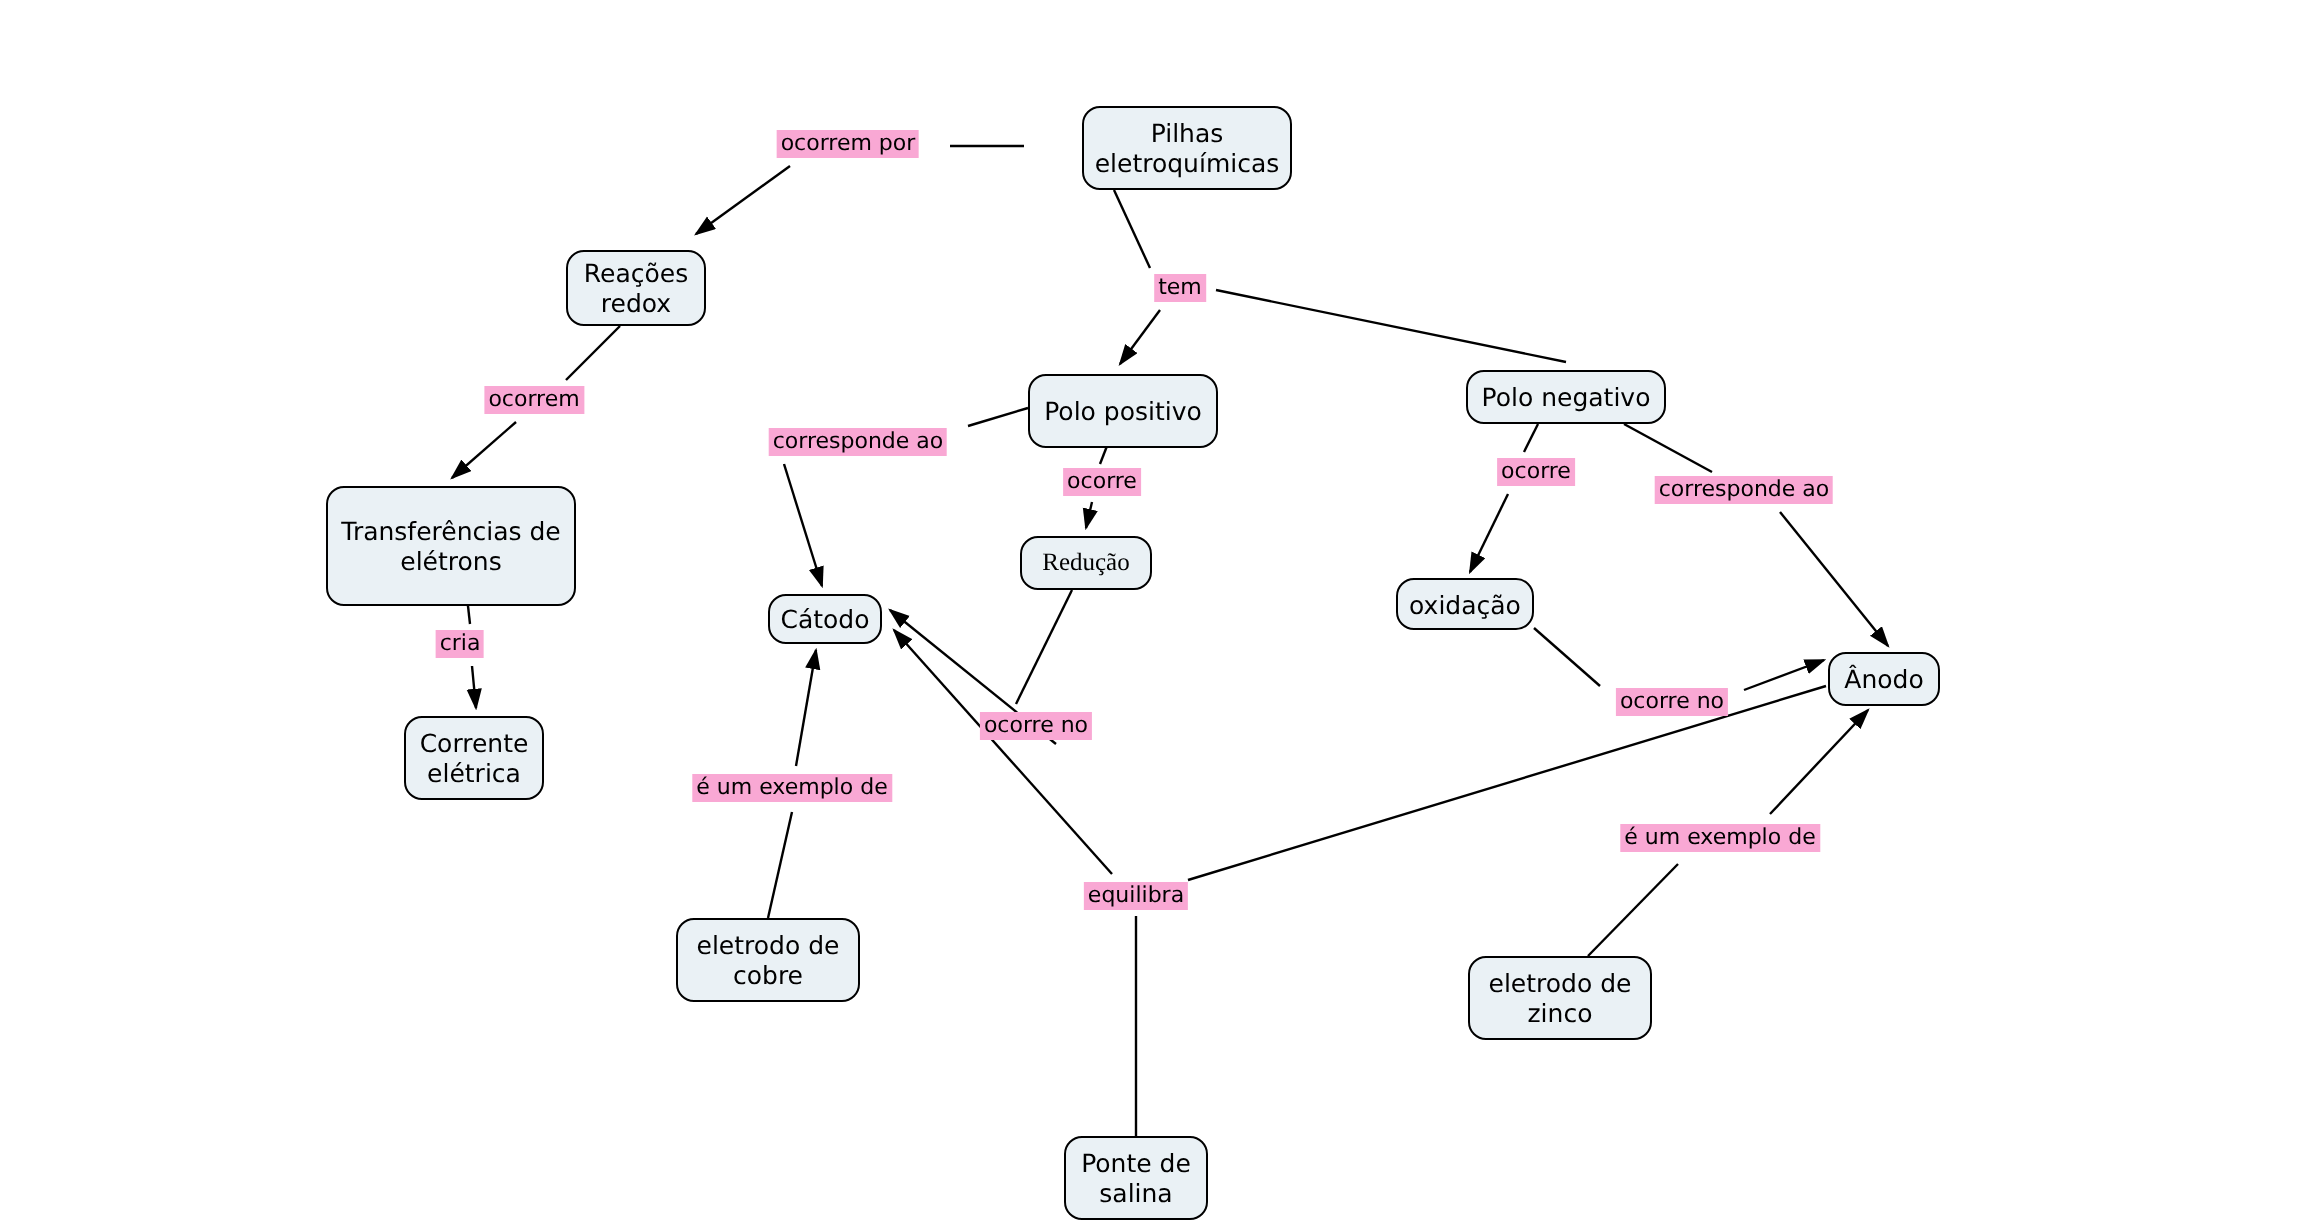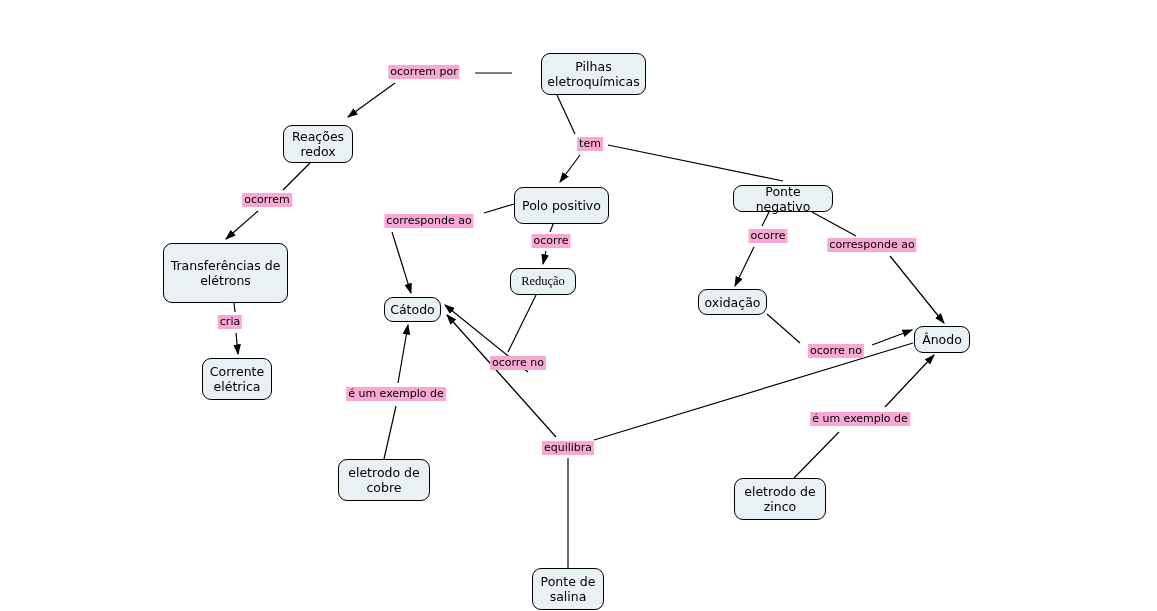--- a/index.html
+++ b/index.html
@@ -132,21 +132,21 @@
   <div id="node-layer">
       <div class="node" style="left: 512px; top: 53px; width: 105px; height: 42px; margin-left: 29px;"><span>Pilhas
 eletroquímicas</span></div>
       <div class="node" style="left: 283px; top: 125px; width: 70px; height: 38px;"><span>Reações
 redox</span></div>
       <div class="node" style="left: 163px; top: 243px; width: 125px; height: 60px;"><span>Transferências de
 elétrons</span></div>
       <div class="node" style="left: 202px; top: 358px; width: 70px; height: 42px;"><span>Corrente
 elétrica</span></div>
       <div class="node" style="left: 514px; top: 187px; width: 95px; height: 37px;"><span>Polo positivo</span></div>
-      <div class="node" style="left: 733px; top: 185px; width: 100px; height: 27px;"><span>Ponte negativo</span></div>
+      <div class="node" style="left: 733px; top: 185px; width: 100px; height: 27px;"><span>Polo negativo</span></div>
       <div class="node" style="left: 510px; top: 268px; width: 66px; height: 27px; font-family: Liberation Serif, serif;"><span>Redução</span></div>
       <div class="node" style="left: 698px; top: 289px; width: 69px; height: 26px;"><span>oxidação</span></div>
       <div class="node" style="left: 384px; top: 297px; width: 57px; height: 25px;"><span>Cátodo</span></div>
       <div class="node" style="left: 914px; top: 326px; width: 56px; height: 27px;"><span>Ânodo</span></div>
       <div class="node" style="left: 338px; top: 459px; width: 92px; height: 42px;"><span>eletrodo de
 cobre</span></div>
       <div class="node" style="left: 734px; top: 478px; width: 92px; height: 42px;"><span>eletrodo de
 zinco</span></div>
       <div class="node" style="left: 532px; top: 568px; width: 72px; height: 42px;"><span>Ponte de
 salina</span></div>

